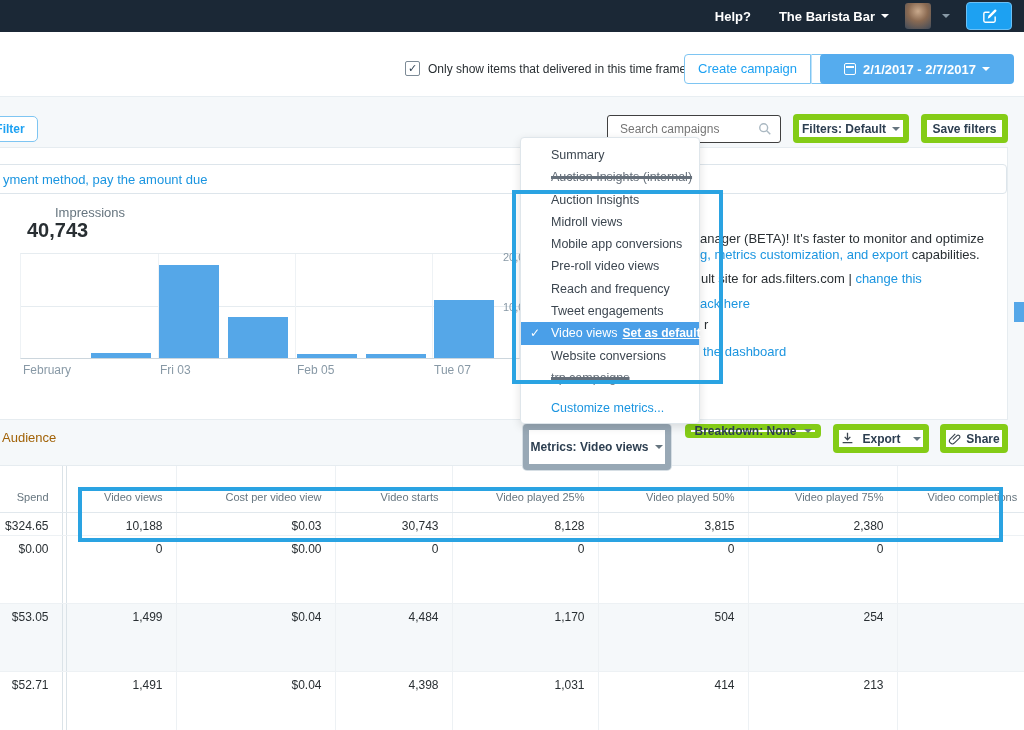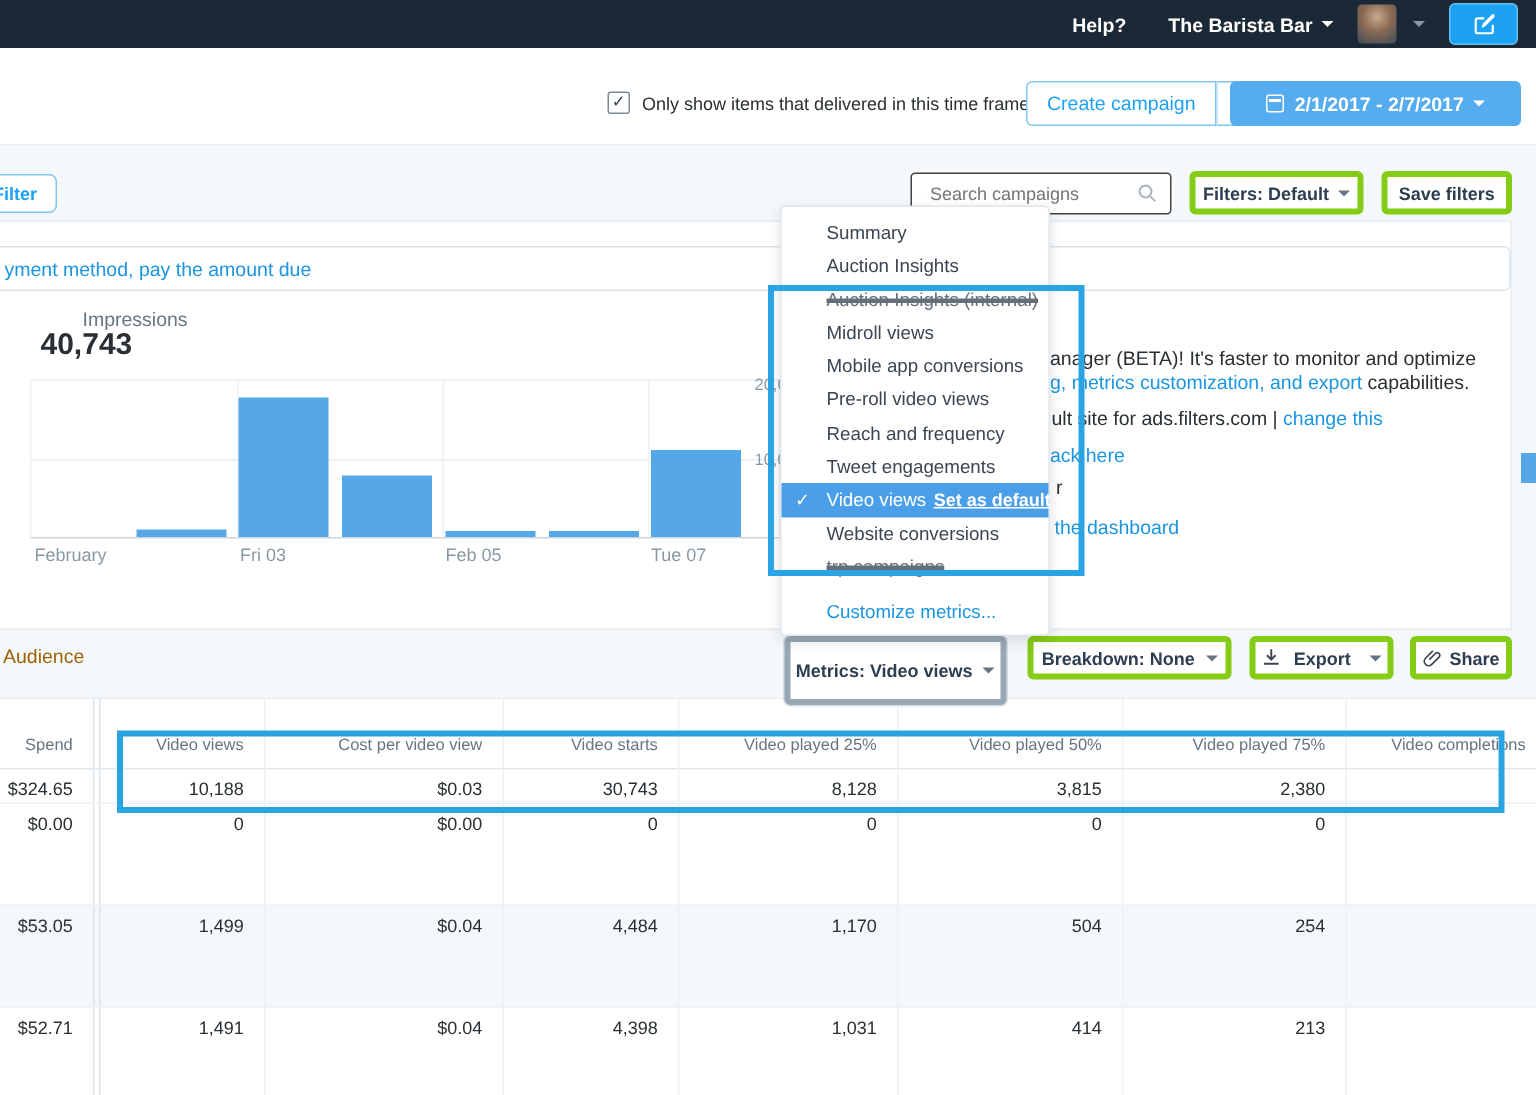--- a/index.html
+++ b/index.html
@@ -40,21 +40,21 @@
 
   
   .filter-btn{position:absolute;left:-18px;top:116px;width:56px;height:26px;background:#fff;
               border:1px solid #7ec5f2;border-radius:5px;color:#1da1f2;font-weight:bold;font-size:12px;
               text-align:center;line-height:24px;z-index:5;box-sizing:border-box}
   .search-box{position:absolute;left:607px;top:115px;width:174px;height:28px;background:#fff;
               border:1px solid #404040;border-radius:3px;z-index:5;box-sizing:border-box}
   .search-box input{border:none;outline:none;width:130px;margin:5px 0 0 10px;font-size:12px;
                     color:#66757f;font-family:inherit;background:transparent}
   .search-icon{position:absolute;right:8px;top:6px}
-  .btn{background:#fff;border:4px solid #84cc16;border-radius:4px;font-size:12px;font-weight:bold;
+  .btn{background:#fff;border:6px solid #84cc16;border-radius:4px;font-size:12px;font-weight:bold;
        color:#2c3e50;display:flex;align-items:center;justify-content:center;position:absolute;
        z-index:5;box-sizing:border-box;cursor:pointer}
   .filters-btn{left:793px;top:114px;width:116px;height:29px;gap:2px}
   .save-btn{left:921px;top:114px;width:87px;height:29px}
 
   
   .panel{position:absolute;left:0;top:147px;width:1008px;height:273px;background:#fff;
          border:1px solid #e6ecf0;border-left:none;box-sizing:border-box;z-index:1}
   .banner{position:absolute;left:-12px;top:164px;width:1019px;height:30px;background:#fff;
           border:1px solid #dde5eb;border-radius:4px;z-index:2;box-sizing:border-box}
@@ -95,21 +95,21 @@
 
   
   .annot{position:absolute;border:4px solid #2aa3e2;z-index:60;pointer-events:none}
   .annot1{left:512px;top:190px;width:203px;height:186px}
   .annot2{left:78px;top:487px;width:917px;height:47px}
 
   
   .audience{position:absolute;left:2px;top:430px;font-size:13px;color:#a16207;z-index:5}
   .metrics-btn{left:523px;top:424px;width:148px;height:46px;border-color:#98a8b5;
                box-shadow:0 0 0 1px #d6dee4;gap:3px}
-  .breakdown-btn{left:685px;top:424px;width:136px;height:29px;gap:3px}
+  .breakdown-btn{left:685px;top:424px;width:136px;height:14px;gap:3px}
   .export-btn{left:833px;top:424px;width:96px;height:29px;gap:8px}
   .share-btn{left:940px;top:424px;width:68px;height:29px;gap:5px}
   .btn .caret{color:#66757f;margin-left:4px}
 
   
   .table-wrap{position:absolute;left:0;top:465px;width:1047px;height:265px;background:#fff;
               border-top:1px solid #e6ecf0;z-index:2;overflow:hidden}
   table{border-collapse:collapse;table-layout:fixed;width:1047px}
   th{font-size:11px;color:#66757f;font-weight:normal;text-align:right;vertical-align:bottom;
      padding:0 13px 9px 0;border-bottom:1px solid #e1e8ed;height:46px;box-sizing:border-box;white-space:nowrap}
@@ -209,22 +209,22 @@
     <div class="promo-line pl1"><span class="link">g, metrics customization, and export</span><span class=""> capabilities.</span></div>
     <div class="promo-line pl2"><span class="">ult site for ads.filters.com | </span><span class="link">change this</span></div>
     <div class="promo-line pl3"><span class="link">ack here</span></div>
     <div class="promo-line pl4"><span class="">r</span></div>
     <div class="promo-line pl5"><span class="link">the dashboard</span></div>
   </div>
 
 <div class="dropdown">
   <div id="dd-items">
       <div class="dd-item"><span class="dd-label">Summary</span></div>
+      <div class="dd-item redacted"><span class="dd-label">Auction Insights (internal)</span></div>
       <div class="dd-item"><span class="dd-label">Auction Insights</span></div>
-      <div class="dd-item redacted"><span class="dd-label">Auction Insights (internal)</span></div>
       <div class="dd-item"><span class="dd-label">Midroll views</span></div>
       <div class="dd-item"><span class="dd-label">Mobile app conversions</span></div>
       <div class="dd-item"><span class="dd-label">Pre-roll video views</span></div>
       <div class="dd-item"><span class="dd-label">Reach and frequency</span></div>
       <div class="dd-item"><span class="dd-label">Tweet engagements</span></div>
       <div class="dd-item selected"><span class="check">✓</span><span class="dd-label">Video views</span><span class="dd-action">Set as default</span></div>
       <div class="dd-item"><span class="dd-label">Website conversions</span></div>
       <div class="dd-item redacted"><span class="dd-label">trp campaigns</span></div>
     </div>
   <div class="dd-footer">Customize metrics...</div>

